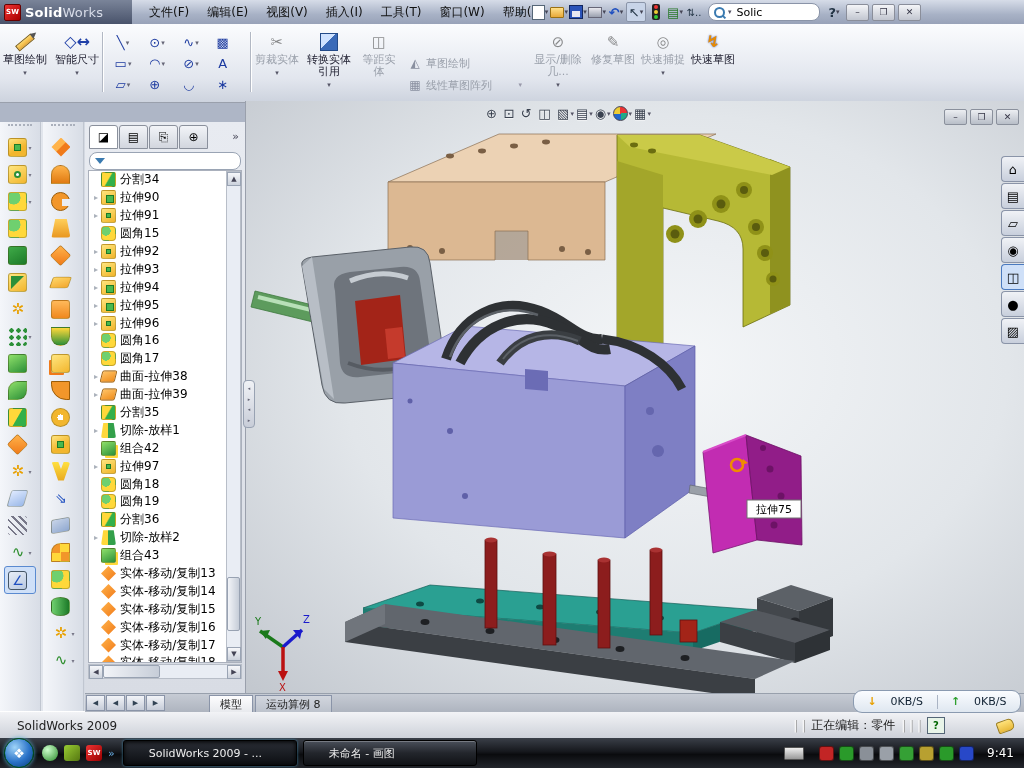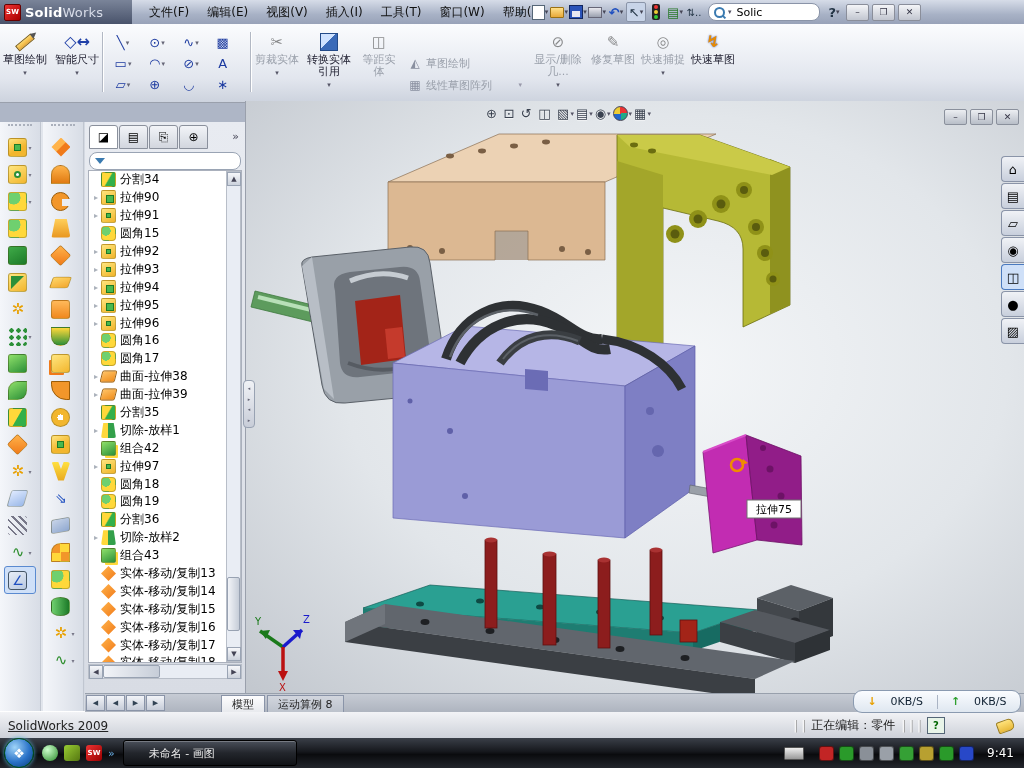--- a/index.html
+++ b/index.html
@@ -166,23 +166,23 @@
     border-radius:4px 0 0 4px;display:flex;align-items:center;justify-content:center;font-size:13px;}
   .tp[data-active="true"]{background:#cfe0f8;border-color:#4a7ac0;}
 
   
   #bottomstrip{left:85px;top:693px;width:939px;height:18px;background:linear-gradient(#c6cbd4,#aeb4bf);border-top:1px solid #98a0ac;display:flex;align-items:center;z-index:3;}
   .navb{width:17px;height:14px;margin-left:1px;background:linear-gradient(#f2f4f8,#c6ccd8);border:1px solid #8a94a8;
     font-size:7px;color:#345;display:flex;align-items:center;justify-content:center;}
   .dtab{height:16px;padding:0 10px;margin-left:2px;display:flex;align-items:center;font-size:11px;color:#222;
     background:linear-gradient(#d2d6de,#bcc2cc);border:1px solid #8a94a8;border-bottom:none;}
   .dtab[data-active="true"]{background:linear-gradient(#fdfdfe,#e8eaee);}
-  #bottomstrip .dtab:first-of-type{margin-left:56px;}
+  #bottomstrip .dtab:first-of-type{margin-left:44px;}
   #statusbar{left:0;top:711px;width:1024px;height:27px;background:linear-gradient(#f2f3f6,#ccd0d8);border-top:1px solid #fff;display:flex;align-items:center;color:#222;}
-  #sb-left{padding-left:8px;text-decoration:underline;}
+  #sb-left{padding-left:17px;}
   #sb-right{margin-left:auto;display:flex;align-items:center;gap:6px;padding-right:10px;}
   .pipe{color:#fff;text-shadow:1px 0 0 #999;}
   #sb-help{width:16px;height:15px;background:#e8f4e8;border:1px solid #567;color:#060;font-size:10px;font-weight:bold;display:flex;align-items:center;justify-content:center;}
   .tagicon{width:15px;height:10px;background:linear-gradient(#ffe27a,#e8b93a);border:1px solid #9a7a14;border-radius:2px 5px 5px 2px;transform:rotate(-20deg);}
 
   
   #netwidget{left:853px;top:690px;width:166px;height:21px;z-index:7;background:linear-gradient(#fafcff,#dfe7f0);
     border:1px solid #8a9ab0;border-radius:9px;display:flex;align-items:center;justify-content:space-evenly;font-size:11px;color:#123;}
   .net-down{color:#e8a000;font-weight:bold;} .net-up{color:#2fa02f;font-weight:bold;}
   .netdiv{width:1px;height:14px;background:#aab4c4;}
@@ -1060,20 +1060,24 @@
   </div>
 
   <div class="abs" id="taskbar">
     <div id="orb">❖</div>
     <span class="ql ql-msn"></span>
     <span class="ql ql-x"></span>
     <span class="ql ql-sw">SW</span>
     <span id="qlchev">»</span>
     <div style="display:flex;">
 
+        <div class="taskwin" data-active="true">
+          <span class="twico"></span>
+          <span>SolidWorks 2009 - ...</span>
+        </div>
 
         <div class="taskwin" data-active="false">
           <span class="twico"></span>
           <span>未命名 - 画图</span>
         </div>
       </div>
     <div id="tray">
       <span class="kbico"></span>
       <span style="display:flex;gap:5px;">
 

